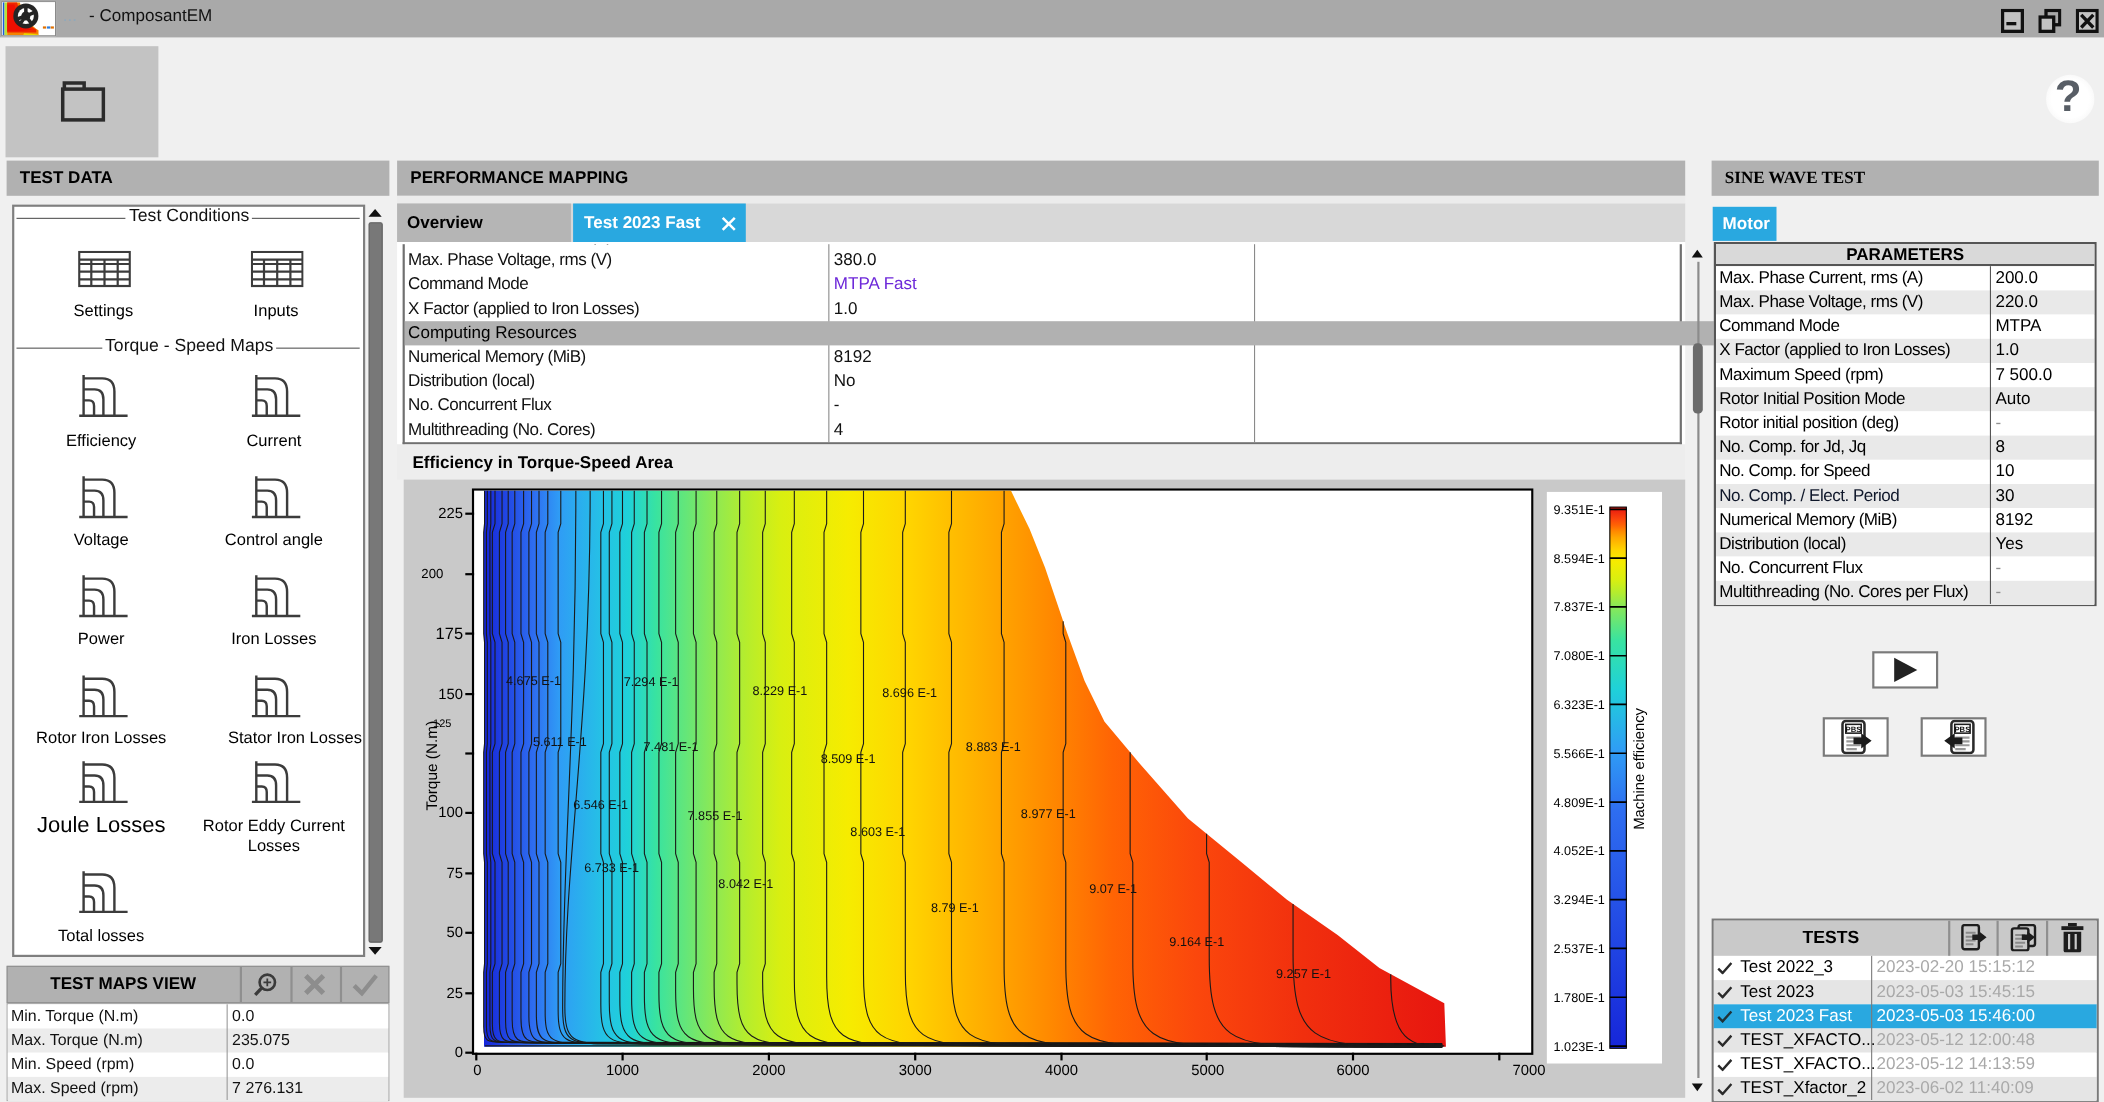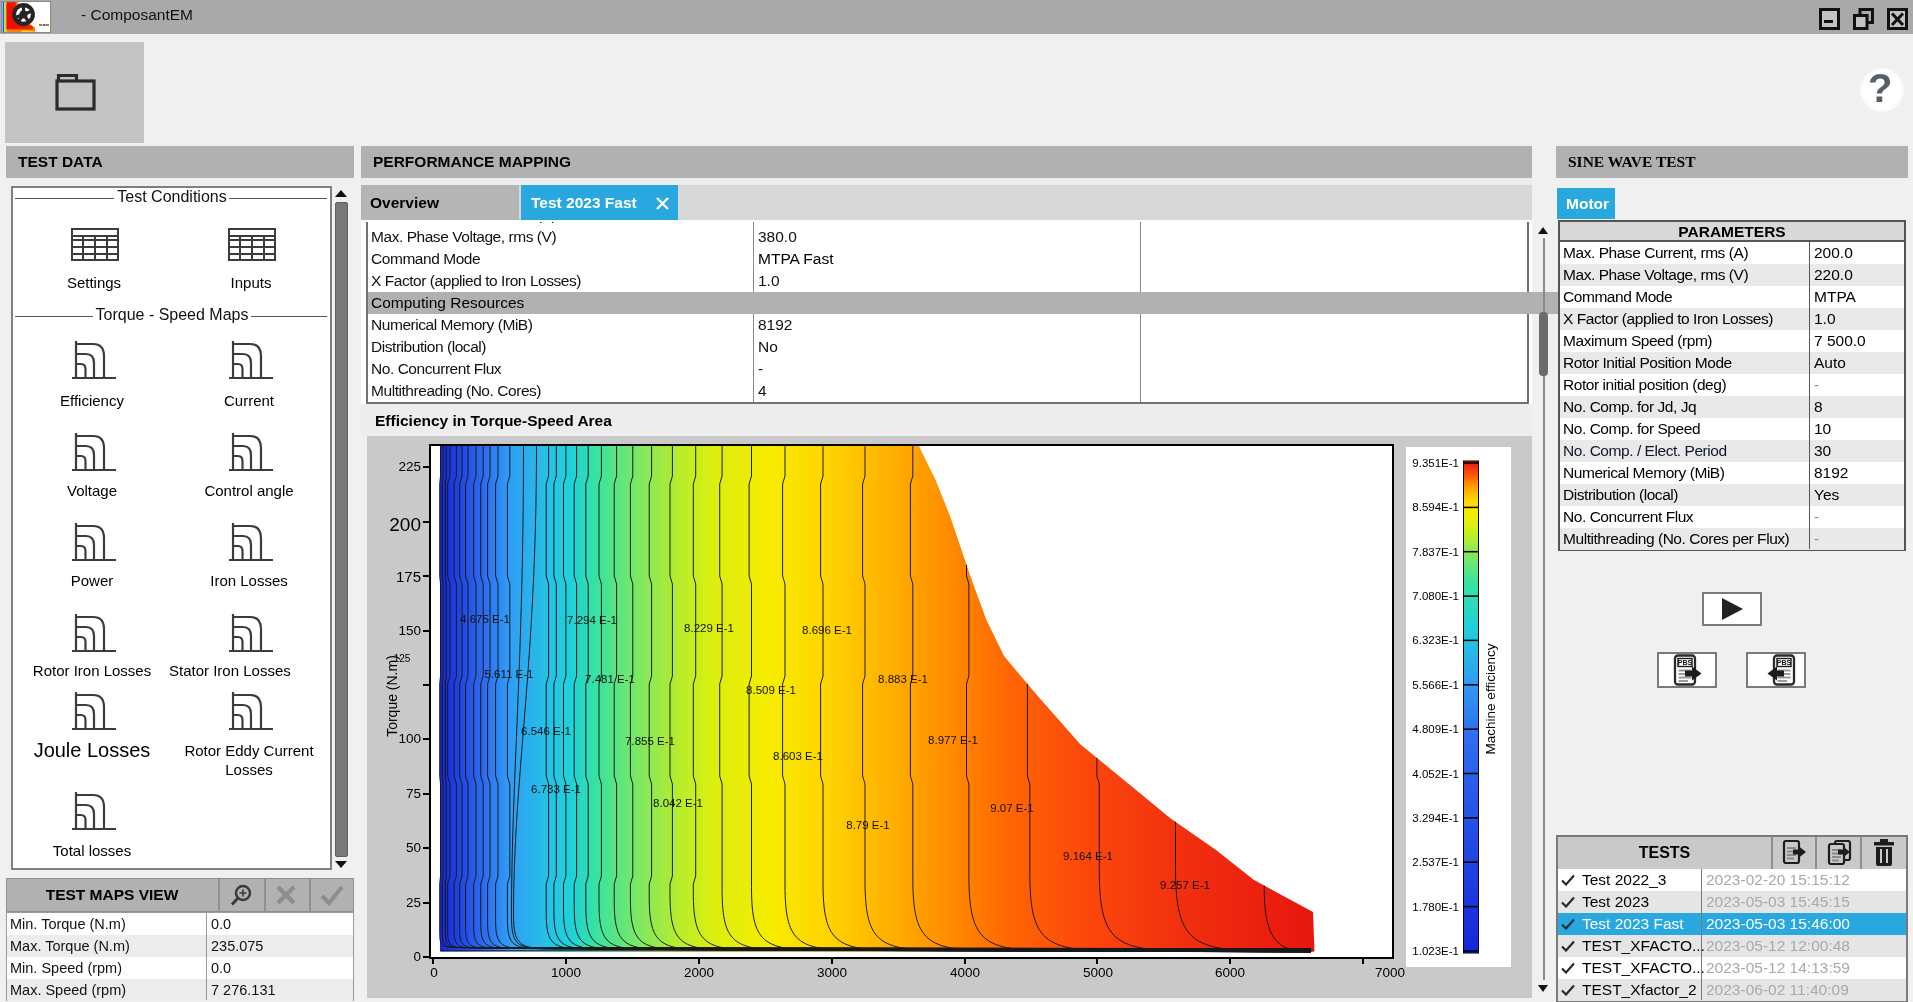--- a/index.html
+++ b/index.html
@@ -153,21 +153,21 @@
 <div class="abs" style="left:12px;top:661px;width:160px;text-align:center;font-size:15px;line-height:19px">Rotor Iron Losses</div>
 <svg style="position:absolute;left:228px;top:613px" width="46" height="42" viewBox="0 0 46 42">
     <g fill="none" stroke="#3c3c3c" stroke-width="2.2">
       <path d="M5,1 V38"></path>
       <path d="M1,38 H45"></path>
       <path d="M5,4 H22 Q33,4 33,16 V38"></path>
       <path d="M5,14 H15 Q23,14 23,23 V38"></path>
       <path d="M5,24 H10 Q14.5,24 14.5,29 V38"></path>
     </g>
   </svg>
-<div class="abs" style="left:169px;top:661px;width:160px;text-align:left;font-size:15px;line-height:19px">Stator Iron Losses</div>
+<div class="abs" style="left:169px;top:661px;width:160px;text-align:right;font-size:15px;line-height:19px">Stator Iron Losses</div>
 <svg style="position:absolute;left:71px;top:691px" width="46" height="42" viewBox="0 0 46 42">
     <g fill="none" stroke="#3c3c3c" stroke-width="2.2">
       <path d="M5,1 V38"></path>
       <path d="M1,38 H45"></path>
       <path d="M5,4 H22 Q33,4 33,16 V38"></path>
       <path d="M5,14 H15 Q23,14 23,23 V38"></path>
       <path d="M5,24 H10 Q14.5,24 14.5,29 V38"></path>
     </g>
   </svg>
 <div class="abs" style="left:12px;top:741px;width:160px;text-align:center;font-size:20px;line-height:19px">Joule Losses</div>
@@ -238,21 +238,21 @@
 <div class="abs" style="left:1527px;top:222px;width:2px;height:182px;background:#707070"></div>
 <div class="abs" style="left:753px;top:222px;width:1px;height:180px;background:#8a8a8a"></div>
 <div class="abs" style="left:1140px;top:222px;width:1px;height:180px;background:#8a8a8a"></div>
 <div class="abs" style="left:368px;top:222px;width:760px;height:4px;overflow:hidden">
     <div class="r cond" style="left:3px;top:-18px;">Max. Phase Current, rms (A)</div>
     <div class="r" style="left:390px;top:-18px;">200.0</div>
   </div>
 <div class="r cond" style="left:371px;top:226px;color:#111">Max. Phase Voltage, rms (V)</div>
 <div class="r" style="left:758px;top:226px;color:#111">380.0</div>
 <div class="r cond" style="left:371px;top:248px;color:#111">Command Mode</div>
-<div class="r" style="left:758px;top:248px;color:#000000">MTPA Fast</div>
+<div class="r" style="left:758px;top:248px;color:#6d28d9">MTPA Fast</div>
 <div class="r cond" style="left:371px;top:270px;color:#111">X Factor (applied to Iron Losses)</div>
 <div class="r" style="left:758px;top:270px;color:#111">1.0</div>
 <div class="r" style="left:368px;top:292px;width:1274px;height:22px;background:#b1b1b1;padding-left:3px;box-sizing:border-box">Computing Resources</div>
 <div class="r cond" style="left:371px;top:314px;color:#111">Numerical Memory (MiB)</div>
 <div class="r" style="left:758px;top:314px;color:#111">8192</div>
 <div class="r cond" style="left:371px;top:336px;color:#111">Distribution (local)</div>
 <div class="r" style="left:758px;top:336px;color:#111">No</div>
 <div class="r cond" style="left:371px;top:358px;color:#111">No. Concurrent Flux</div>
 <div class="r" style="left:758px;top:358px;color:#111">-</div>
 <div class="r cond" style="left:371px;top:380px;color:#111">Multithreading (No. Cores)</div>
@@ -352,21 +352,21 @@
 <div class="abs" style="left:383px;top:786px;width:38px;text-align:right;font-size:13.5px">75</div>
 <div class="abs" style="left:423px;top:738px;width:8px;height:2px;background:#000"></div>
 <div class="abs" style="left:383px;top:731px;width:38px;text-align:right;font-size:13.5px">100</div>
 <div class="abs" style="left:423px;top:684px;width:8px;height:2px;background:#000"></div>
 <div class="abs" style="left:383px;top:653px;width:38px;text-align:center;font-size:10px">125</div>
 <div class="abs" style="left:423px;top:630px;width:8px;height:2px;background:#000"></div>
 <div class="abs" style="left:383px;top:623px;width:38px;text-align:right;font-size:13.5px">150</div>
 <div class="abs" style="left:423px;top:575px;width:8px;height:2px;background:#000"></div>
 <div class="abs" style="left:383px;top:568px;width:38px;text-align:right;font-size:15px">175</div>
 <div class="abs" style="left:423px;top:521px;width:8px;height:2px;background:#000"></div>
-<div class="abs" style="left:383px;top:514px;width:38px;text-align:right;font-size:19px">200</div>
+<div class="abs" style="left:383px;top:514px;width:38px;font-size:12px">200</div>
 <div class="abs" style="left:423px;top:466px;width:8px;height:2px;background:#000"></div>
 <div class="abs" style="left:383px;top:459px;width:38px;text-align:right;font-size:13.5px">225</div>
 <div class="abs" style="left:432px;top:957px;width:2px;height:7px;background:#000"></div>
 <div class="abs" style="left:404px;top:965px;width:60px;text-align:center;font-size:13.5px">0</div>
 <div class="abs" style="left:565px;top:957px;width:2px;height:7px;background:#000"></div>
 <div class="abs" style="left:536px;top:965px;width:60px;text-align:center;font-size:13.5px">1000</div>
 <div class="abs" style="left:698px;top:957px;width:2px;height:7px;background:#000"></div>
 <div class="abs" style="left:669px;top:965px;width:60px;text-align:center;font-size:13.5px">2000</div>
 <div class="abs" style="left:831px;top:957px;width:2px;height:7px;background:#000"></div>
 <div class="abs" style="left:802px;top:965px;width:60px;text-align:center;font-size:13.5px">3000</div>

